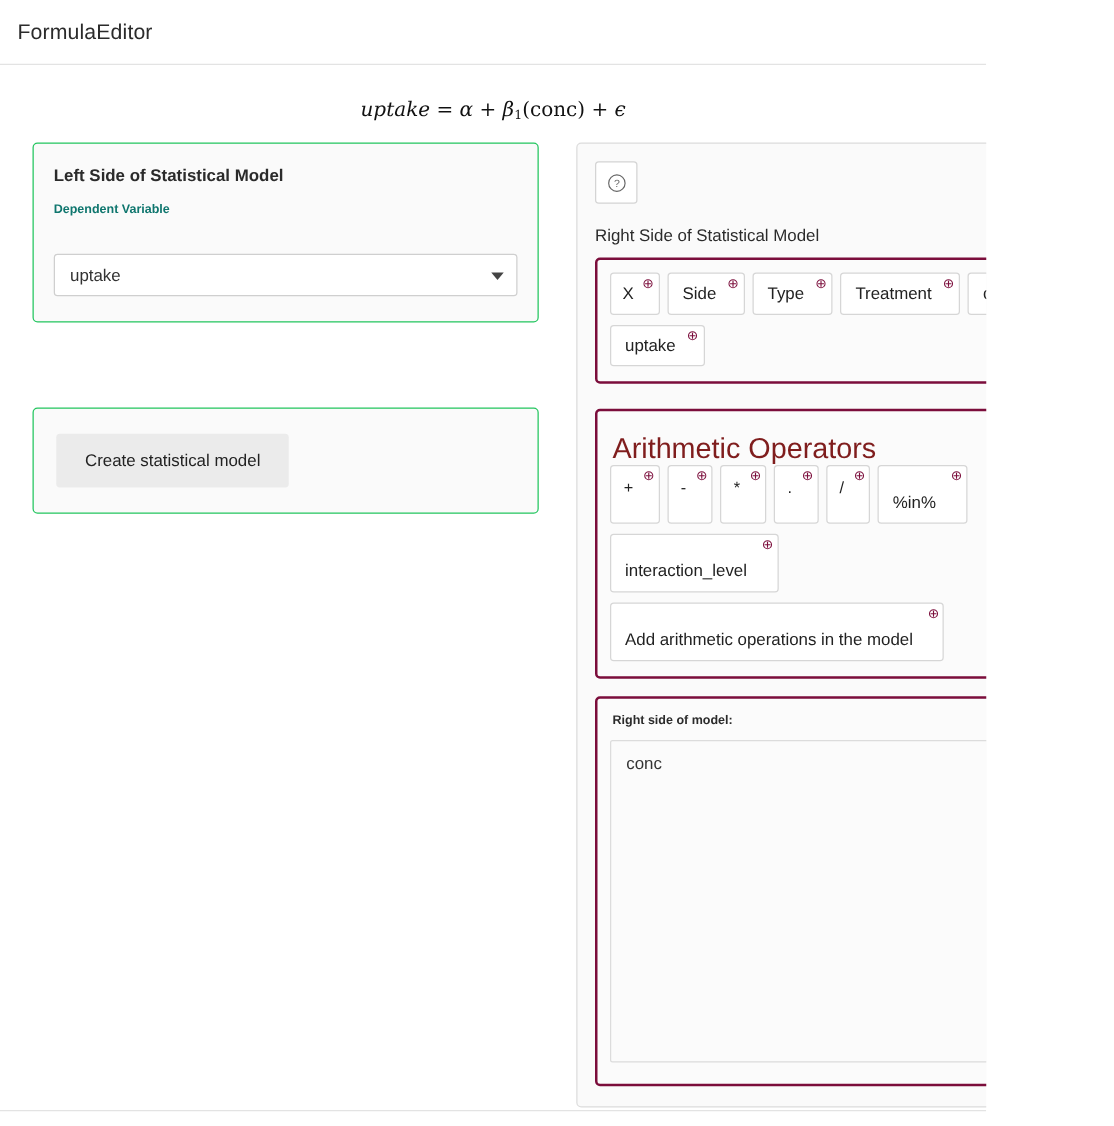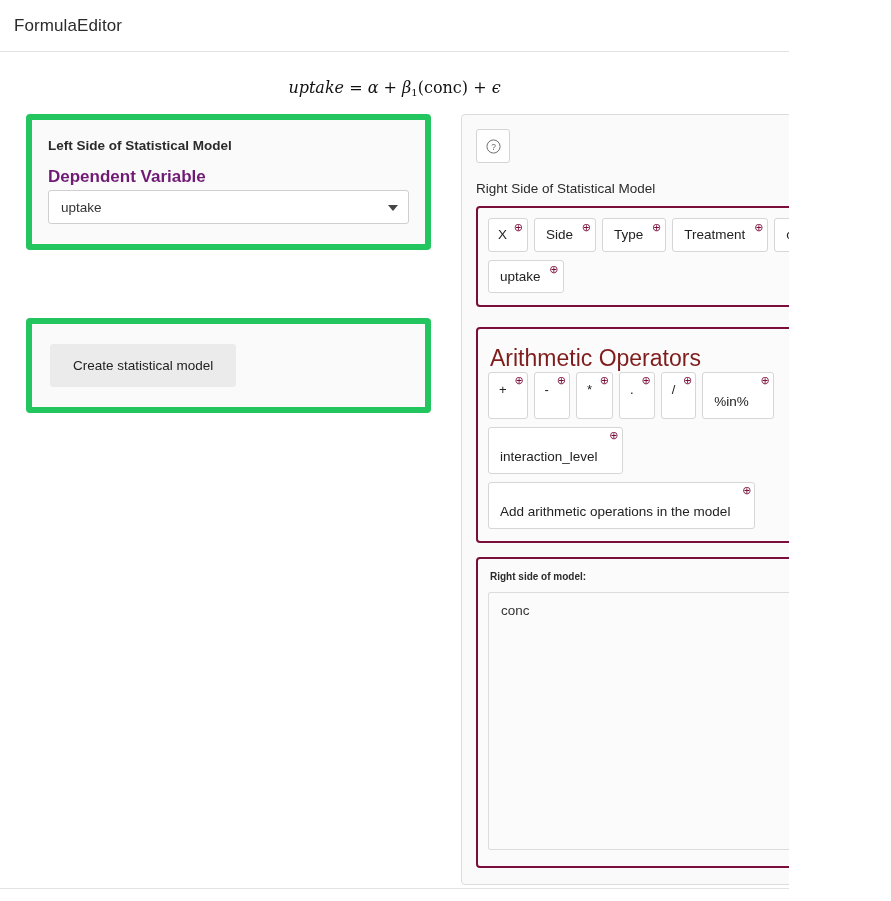--- a/index.html
+++ b/index.html
@@ -56,37 +56,37 @@
     display: flex;
     gap: 30px;
     padding: 0 26px;
     align-items: flex-start;
   }
   .col-left { width: 405px; flex: none; }
   .col-right { width: 404px; flex: none; }
 
   .panel {
     background: #fafafa;
-    border: 6px solid #22c55e;
+    border: 1px solid #22c55e;
     border-radius: 4px;
   }
   .panel-left-model {
     padding: 18px 16px 20px 16px;
   }
   .panel-label {
     font-size: 13.5px;
     font-weight: bold;
     color: #2b2b2b;
     margin: 0 0 14px 0;
   }
   .panel-sublabel {
-    font-size: 17px;
+    font-size: 10px;
     font-weight: bold;
-    color: #701a75;
-    margin: 0 0 3px 0;
+    color: #0f766e;
+    margin: 0 0 30px 0;
   }
   .select-box {
     position: relative;
     height: 34px;
     background: #ffffff;
     border: 1px solid #cfcfcf;
     border-radius: 3px;
     display: flex;
     align-items: center;
     padding: 0 30px 0 12px;

